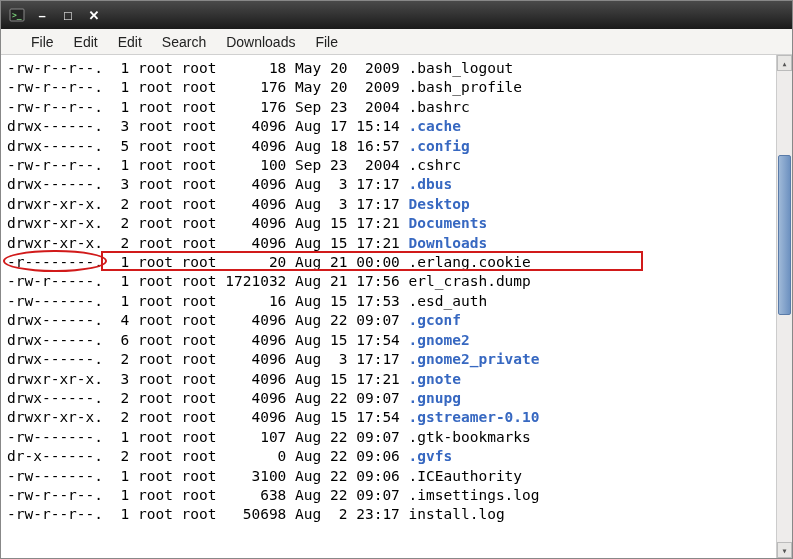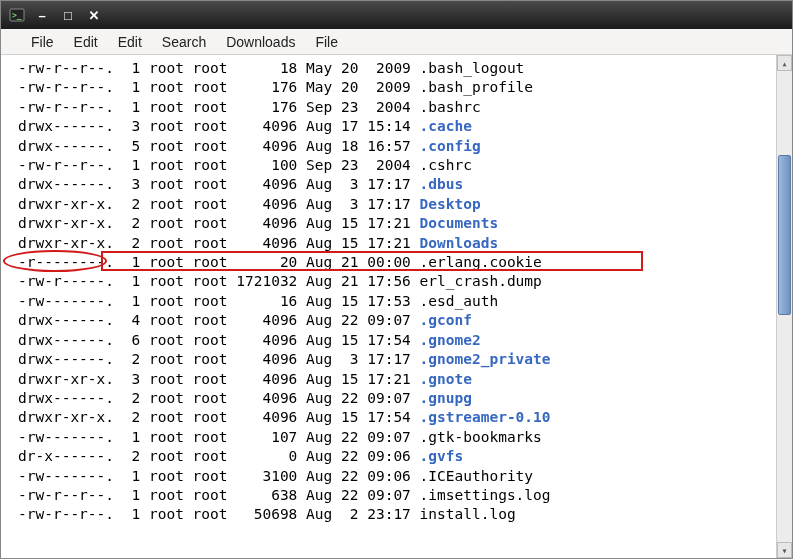--- a/index.html
+++ b/index.html
@@ -67,21 +67,21 @@
       display: flex;
       overflow: hidden;
     }
     .terminal {
       flex: 1;
       background: #fff;
       color: #000;
       font-family: "DejaVu Sans Mono","Liberation Mono",monospace;
       font-size: 14.5px;
       line-height: 19.4px;
-      padding: 4px 17px;
+      padding: 4px 6px;
       white-space: pre;
       overflow: hidden;
       position: relative;
     }
     .scrollbar {
       width: 16px;
       background: #eeeceb;
       border-left: 1px solid #ccc;
       position: relative;
     }

